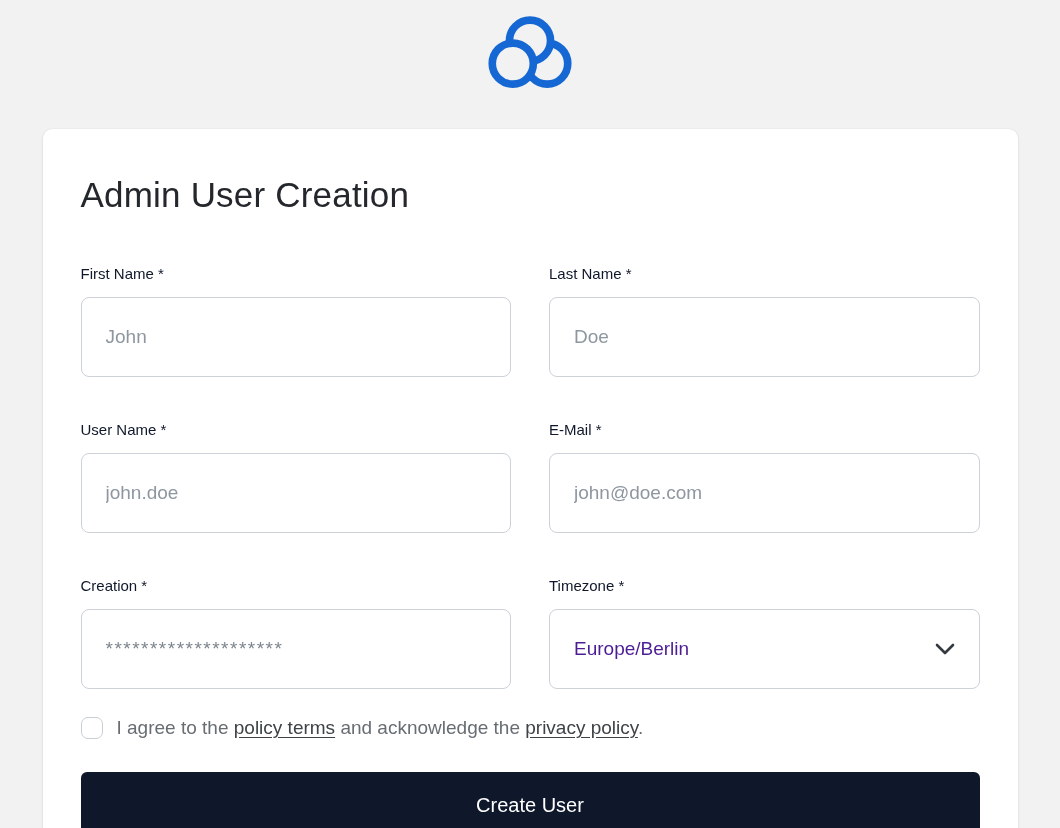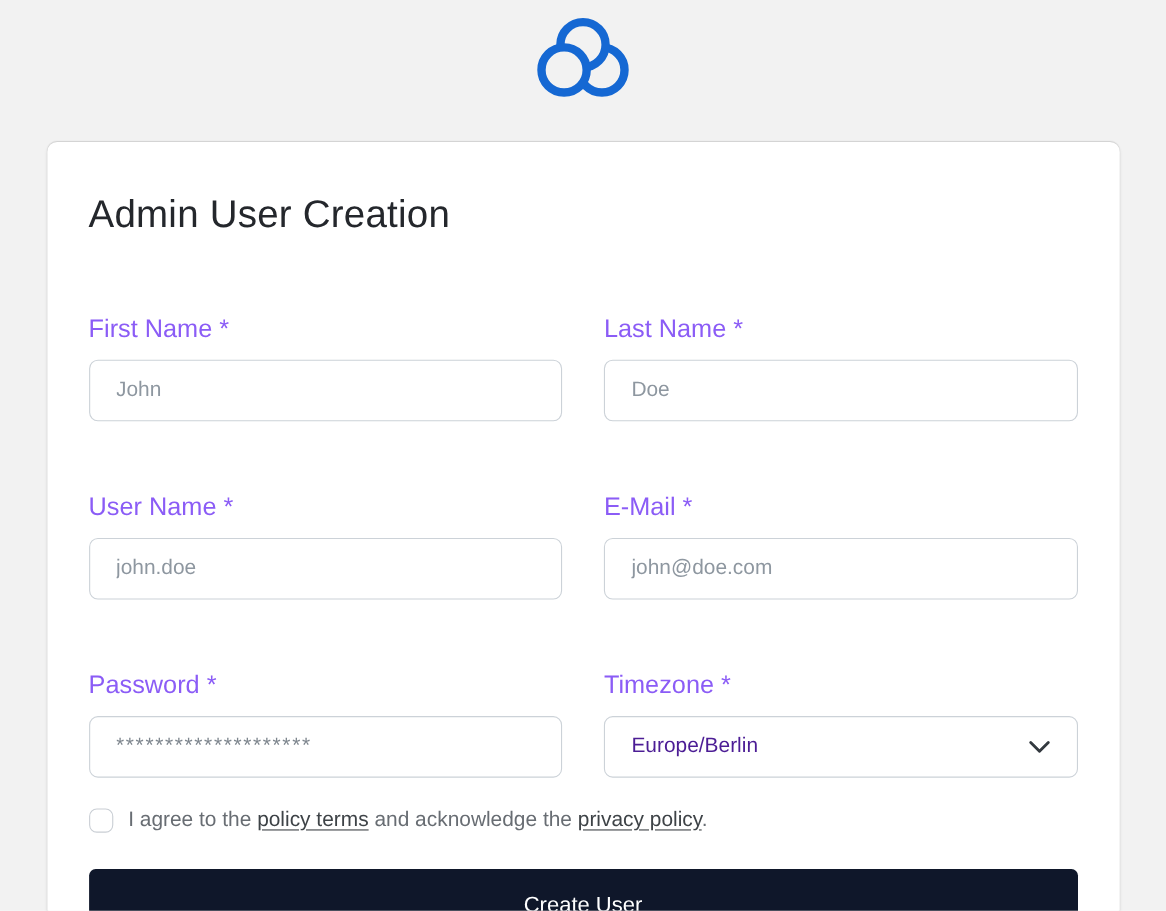--- a/index.html
+++ b/index.html
@@ -34,28 +34,27 @@
   }
   .form-grid {
     display:grid;
     grid-template-columns:1fr 1fr;
     column-gap:38px;
   }
   .field { margin-bottom:44px; }
   .field.row-last { margin-bottom:28px; }
   .field-label {
     display:block;
-    font-size:23px;
-    color:#8b5cf6;
+    font-size:15px;
+    color:#0f172a;
     margin-bottom:15px;
-    margin-top:20px;
   }
   .text-input, .select-box {
     width:100%;
-    height:56px;
+    height:80px;
     border:1px solid #ccd2d8;
     border-radius:8px;
     background:#ffffff;
     font-family:"Liberation Sans", sans-serif;
     font-size:19px;
     color:#212529;
     padding:0 24px;
     outline:none;
   }
   .text-input::placeholder { color:#8e97a0; opacity:1; }
@@ -138,21 +137,21 @@
       <label class="field-label">User Name *</label>
       <input class="text-input" type="text" placeholder="john.doe" style="">
     </div>
 
     <div class="field">
       <label class="field-label">E-Mail *</label>
       <input class="text-input" type="text" placeholder="john@doe.com" style="">
     </div>
 
     <div class="field row-last">
-      <label class="field-label">Password *</label>
+      <label class="field-label">Creation *</label>
       <input class="text-input password-input" type="text" placeholder="********************" style="">
     </div>
 
     <div class="field row-last">
       <label class="field-label">Timezone *</label>
       <div class="select-box">
         <span>Europe/Berlin</span>
         <svg class="chevron-down" width="20" height="12" viewBox="0 0 20 12">
           <polyline points="2,2 10,10 18,2" fill="none" stroke="#343a40" stroke-width="2.6" stroke-linecap="round" stroke-linejoin="round"></polyline>
         </svg>

